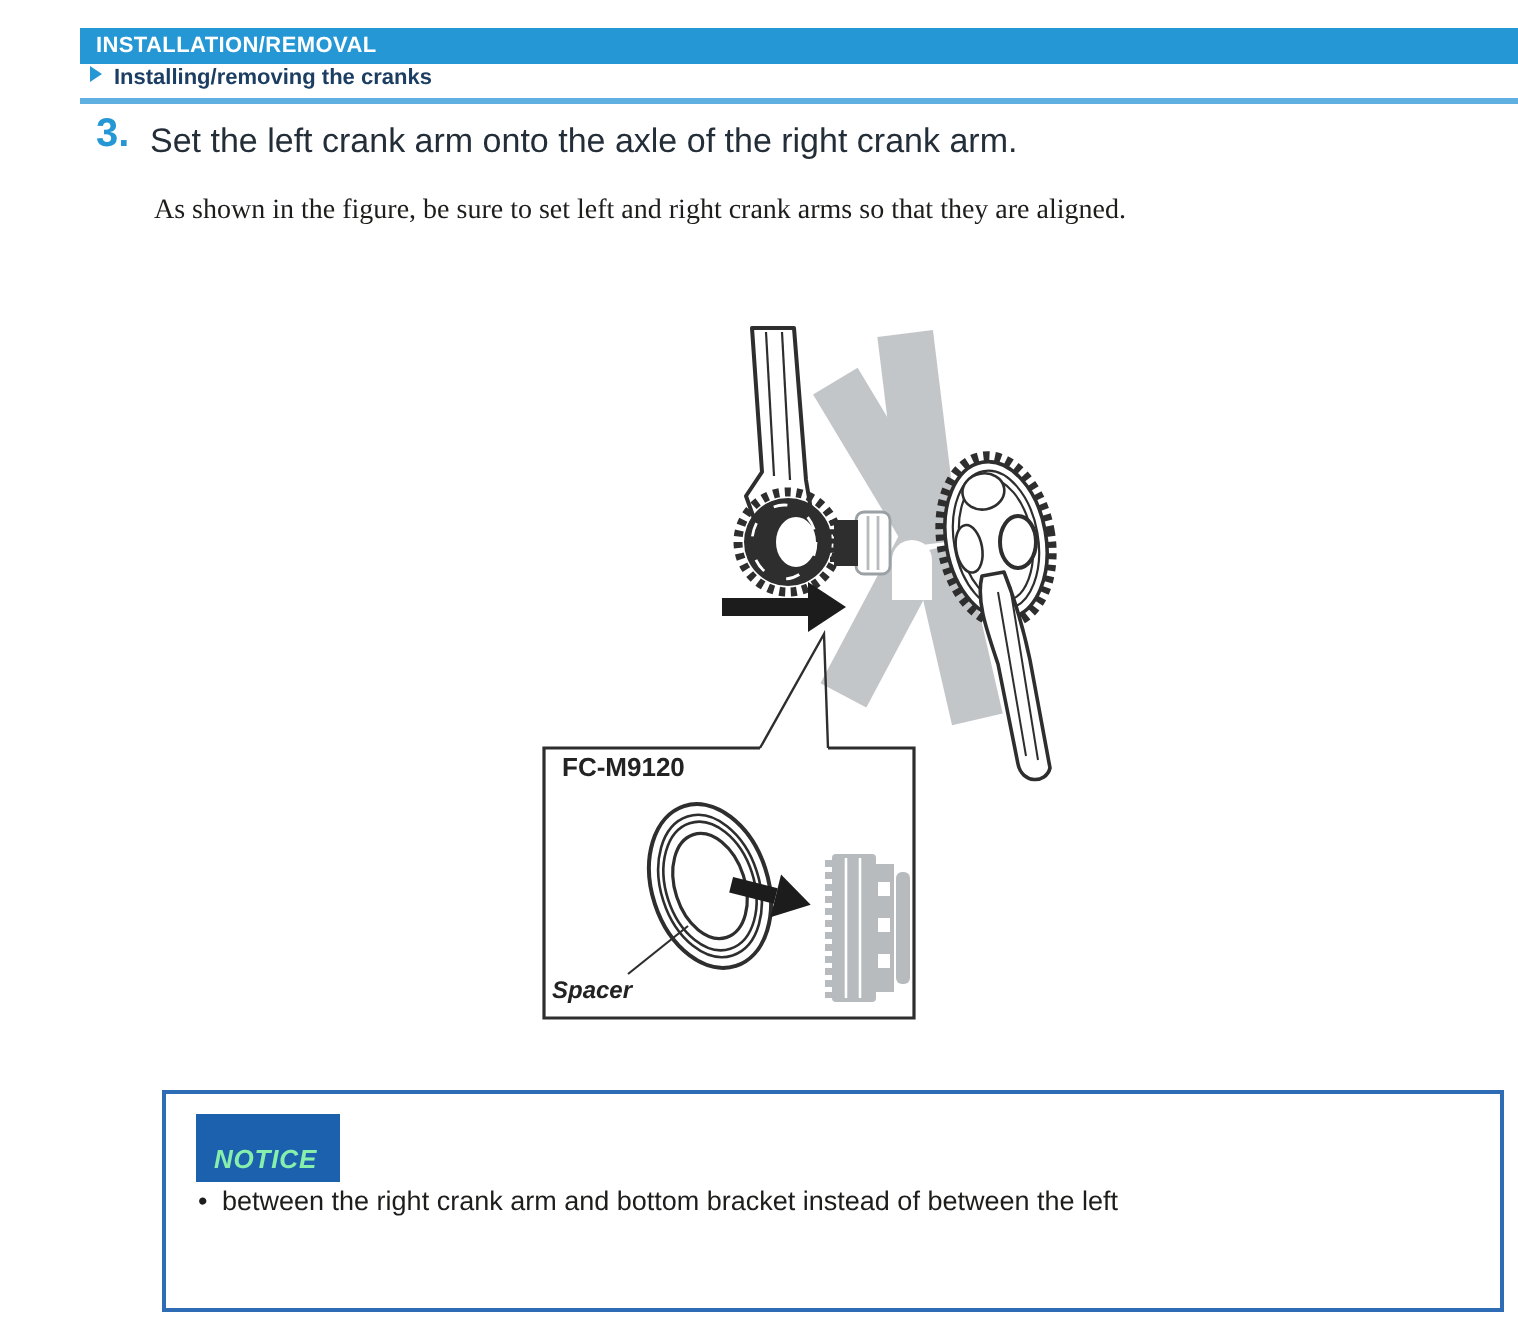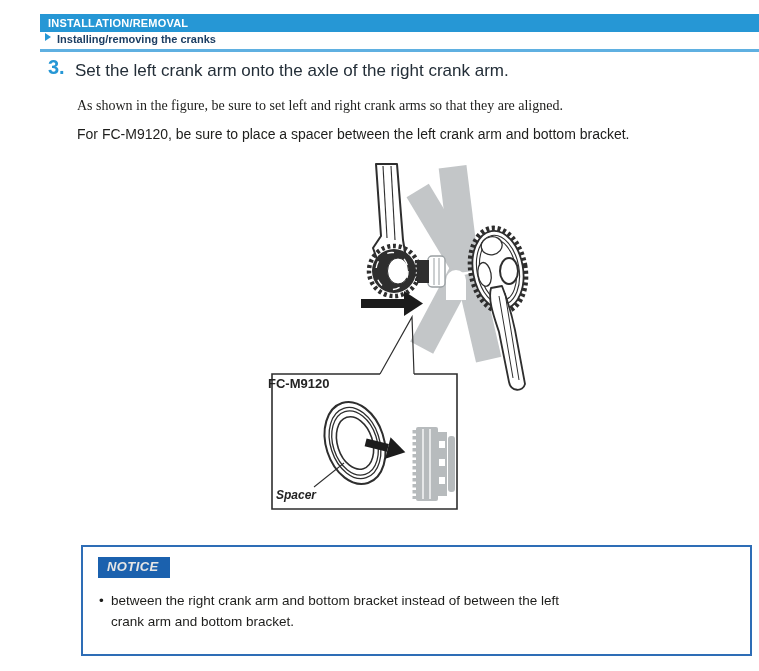--- a/index.html
+++ b/index.html
@@ -22,30 +22,30 @@
   .rule{position:absolute;left:8px;top:49px;width:723px;height:3px;background:#5fb0e1;}
   
   .step-num{position:absolute;left:16px;top:56px;font-size:20px;font-weight:bold;color:#2697d5;}
   .step-title{position:absolute;left:43px;top:61px;font-size:17px;font-weight:normal;color:#232e38;}
   .para{position:absolute;left:45px;font-size:14px;color:#1d1d1b;}
   .para.p1{top:98px;font-family:Liberation Serif, serif;}
   .para.p2{top:126px;}
   
   .figure-svg{position:absolute;left:225px;top:160px;}
   .fig-label{position:absolute;color:#232323;font-weight:bold;}
-  .fig-label.model{left:236px;top:376px;font-size:13px;}
+  .fig-label.model{left:249px;top:376px;font-size:13px;}
   .fig-label.part{left:244px;top:488px;font-size:12px;font-style:italic;}
   
   .notice{
     position:absolute;left:49px;top:545px;width:671px;height:111px;
     border:2px solid #2e6db6;box-sizing:border-box;background:#ffffff;
   }
   .notice-badge{
-    position:absolute;left:15px;top:10px;background:#1b61ae;color:#e5e5e5;
-    font-size:13px;font-weight:bold;font-style:italic;padding:2px 11px 4px 9px;letter-spacing:.4px;text-align:center;
+    position:absolute;left:15px;top:10px;background:#1b61ae;color:#86efac;
+    font-size:13px;font-weight:bold;font-style:italic;padding:15px 11px 4px 9px;letter-spacing:.4px;text-align:center;
   }
   .notice-body{position:absolute;left:16px;top:43px;width:630px;font-size:13.5px;line-height:21px;color:#1d1d1b;}
   .notice-line{position:relative;padding-left:12px;}
   .notice-line .bullet{position:absolute;left:0;top:0;}
 </style>
 </head>
 <body>
 
 <div class="page">
 
@@ -54,21 +54,20 @@
   <div class="crumb">
     <span class="crumb-arrow"></span>
     <span class="crumb-label">Installing/removing the cranks</span>
   </div>
   <div class="rule"></div>
 
   <div class="step-num">3.</div>
   <div class="step-title">Set the left crank arm onto the axle of the right crank arm.</div>
 
   <div class="para p1">As shown in the figure, be sure to set left and right crank arms so that they are aligned.</div>
-  <div class="para p2">For FC-M9120, be sure to place a spacer between the left crank arm and bottom bracket.</div>
 
   <svg class="figure-svg" width="310" height="358" viewBox="225 160 310 358" xmlns="http://www.w3.org/2000/svg">
 
     <g fill="#c3c6c8">
       <rect x="-14" y="-102" width="28" height="106" transform="translate(433,268) rotate(-7)"></rect>
       <rect x="-13" y="-88" width="26" height="92" transform="translate(431,266) rotate(-31)"></rect>
       <rect x="-13" y="4" width="26" height="84" transform="translate(431,270) rotate(28)"></rect>
       <rect x="-13" y="4" width="26" height="88" transform="translate(436,270) rotate(-13)"></rect>
     </g>
 
@@ -156,19 +155,16 @@
 
   <div class="notice">
     <div class="notice-badge">NOTICE</div>
     <div class="notice-body">
       <div class="notice-line">
         <span class="bullet">•</span>
       </div>
       <div class="notice-line">
         <span>between the right crank arm and bottom bracket instead of between the left</span>
       </div>
-      <div class="notice-line">
-        <span>crank arm and bottom bracket.</span>
-      </div>
     </div>
   </div>
 
 </div>
 
 </body></html>

